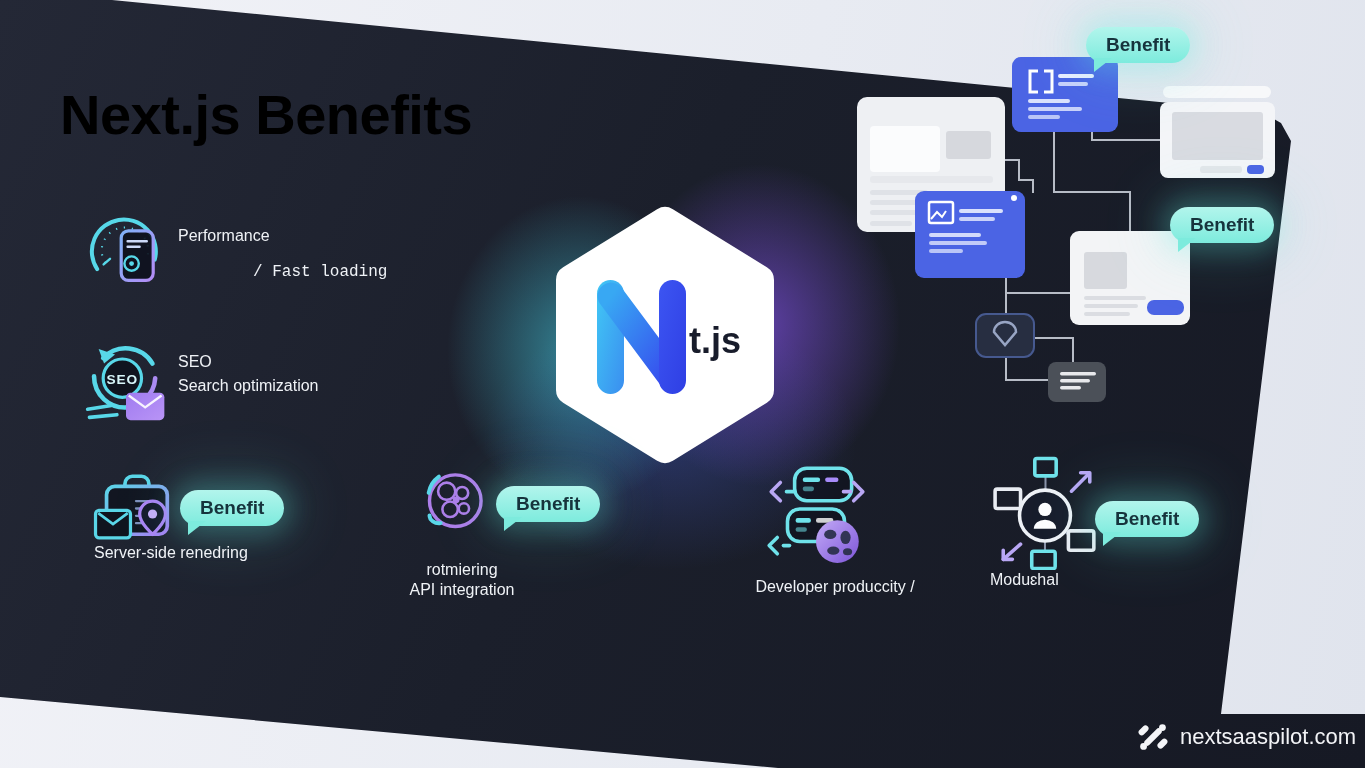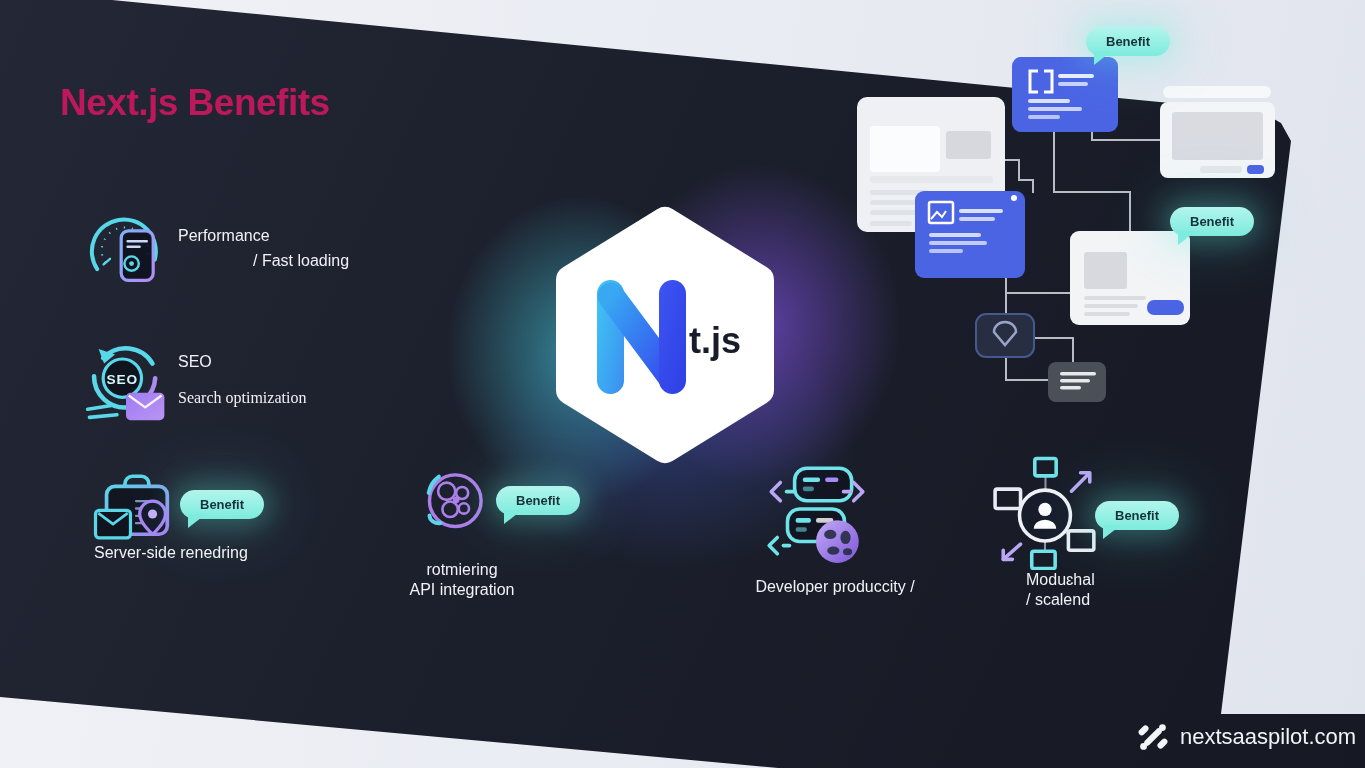--- a/index.html
+++ b/index.html
@@ -10,42 +10,42 @@
   .panel{position:absolute;inset:0;
     background:linear-gradient(115deg,#242836 0%,#1b1f2b 45%,#161924 100%);
     clip-path:polygon(0 0,112px 0,1262px 112px,1281px 123px,1291px 141px,
                       1221px 714px,1365px 714px,1365px 768px,778px 768px,0 697px);}
   .hex-glow{position:absolute;left:430px;top:110px;width:480px;height:470px;pointer-events:none;
     background:
       radial-gradient(190px 220px at 150px 240px, rgba(72,216,238,.55), rgba(72,216,238,0) 70%),
       radial-gradient(200px 230px at 330px 215px, rgba(138,86,246,.60), rgba(138,86,246,0) 70%),
       radial-gradient(260px 180px at 240px 330px, rgba(80,110,250,.28), rgba(80,110,250,0) 72%);}
   .flow{position:absolute;inset:0;pointer-events:none;}
-  .title{position:absolute;left:60px;top:82px;margin:0;font-size:37px;font-weight:700;
-         letter-spacing:-.5px;color:#be185d;}
+  .title{position:absolute;left:60px;top:82px;margin:0;font-size:56px;font-weight:700;
+         letter-spacing:-.5px;color:#000000;}
   .lbl{font-size:16px;color:#eff2f6;font-weight:500;line-height:1.22;}
   .icon-wrap{position:absolute;}
   .badge{position:absolute;display:flex;align-items:center;justify-content:center;
     padding:7px 20px;border-radius:19px;
     background:linear-gradient(180deg,#b2f5ec 0%,#7debdd 100%);
     box-shadow:0 0 26px 8px rgba(98,240,226,.25),0 0 60px 18px rgba(98,240,226,.12);}
   .badge::after{content:"";position:absolute;left:8px;bottom:-9px;width:18px;height:14px;
     background:#7debdd;clip-path:polygon(0 100%,0 0,100% 0);}
-  .badge span{font-size:13px;font-weight:600;color:#16333c;}
+  .badge span{font-size:19px;font-weight:600;color:#16333c;}
   .hex{position:absolute;left:545px;top:200px;}
   .wm{position:absolute;left:1136px;top:720px;display:flex;align-items:center;gap:10px;}
   .wm-text{font-size:22px;color:#f2f3f6;font-weight:500;}
   .t-performance{position:absolute;left:178px;top:226px;}
-  .t-performance .l2{padding-left:75px;margin-top:5px;}
+  .t-performance .l2{padding-left:75px;margin-top:17px;font-family:Liberation Mono, monospace;}
   .t-seo{position:absolute;left:178px;top:352px;}
-  .t-seo .l2{margin-top:16px;font-family:Liberation Serif, serif;}
+  .t-seo .l2{margin-top:4px;}
   .t-server{position:absolute;left:74px;top:543px;margin-left:20px;}
   .t-api{position:absolute;left:362px;top:560px;width:200px;text-align:center;}
   .t-dev{position:absolute;left:695px;top:577px;width:280px;text-align:center;}
-  .t-mod{position:absolute;left:990px;top:570px;width:180px;text-align:left;margin-left:36px;}
+  .t-mod{position:absolute;left:990px;top:570px;width:180px;text-align:left;}
 </style>
 </head>
 <body>
 
 <div class="canvas">
 
   <div class="bg-light"></div>
   <div class="panel"></div>
   <div class="hex-glow"></div>
 
@@ -292,21 +292,20 @@
       <path d="M89,20 h9 v9" stroke="#b9a7f4" stroke-width="3.5" fill="none" stroke-linecap="round" stroke-linejoin="round"></path>
       <path d="M30,90 L13,105" stroke="#b9a7f4" stroke-width="3.5" stroke-linecap="round"></path>
       <path d="M13,96 v9 h9" stroke="#b9a7f4" stroke-width="3.5" fill="none" stroke-linecap="round" stroke-linejoin="round"></path>
     </svg>
   </div>
   <div class="badge" style="left:1095px;top:501px;">
     <span>Benefit</span>
   </div>
   <div class="t-mod">
     <div class="lbl">Moduɛhal</div>
-    <div class="lbl">/ scalend</div>
   </div>
 
   <div class="badge" style="left:1086px;top:27px;">
     <span>Benefit</span>
   </div>
   <div class="badge" style="left:1170px;top:207px;">
     <span>Benefit</span>
   </div>
 
   <div class="wm">

